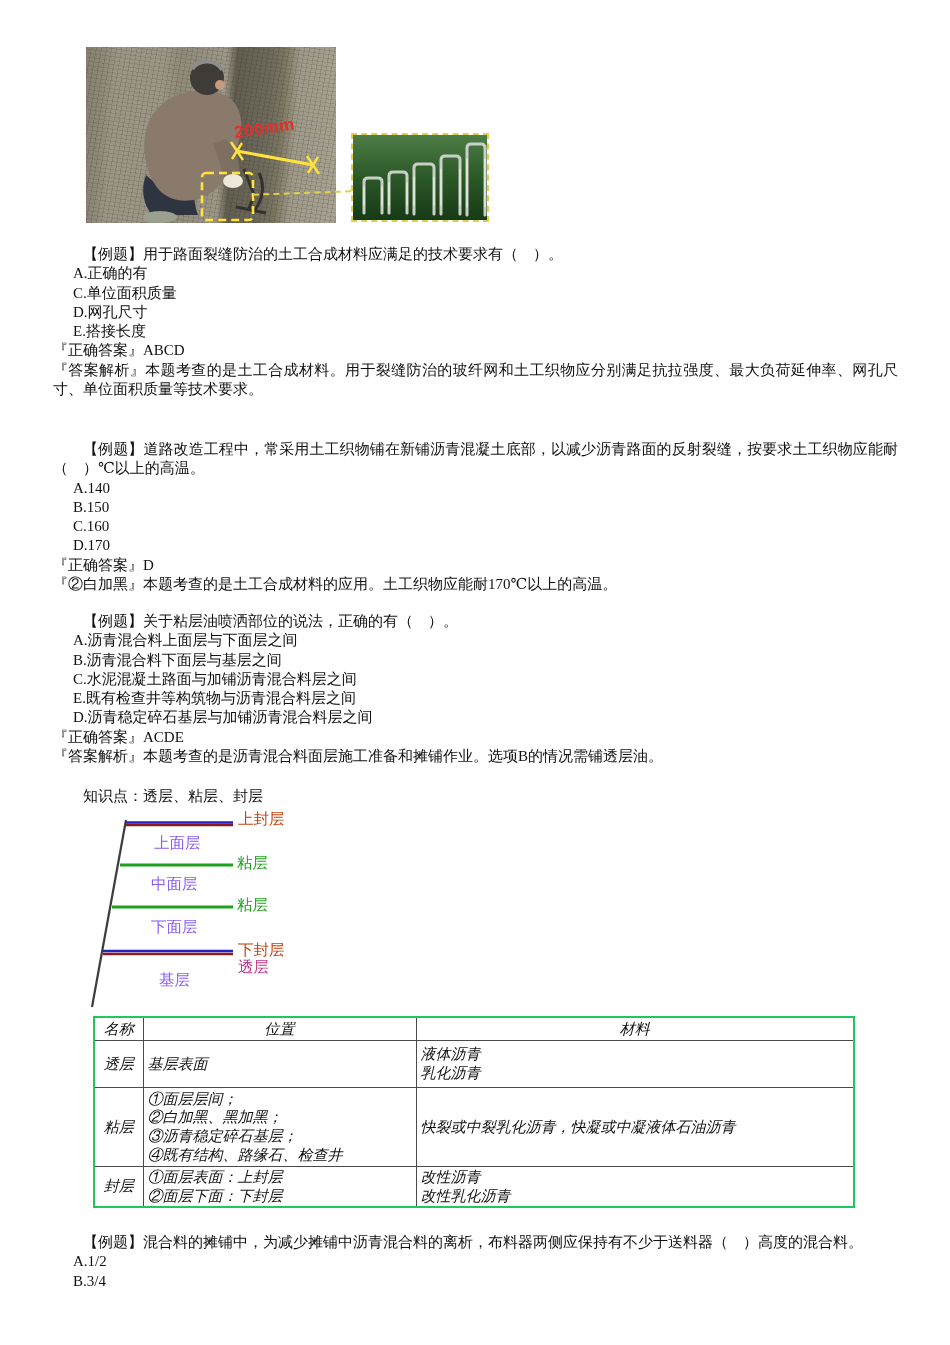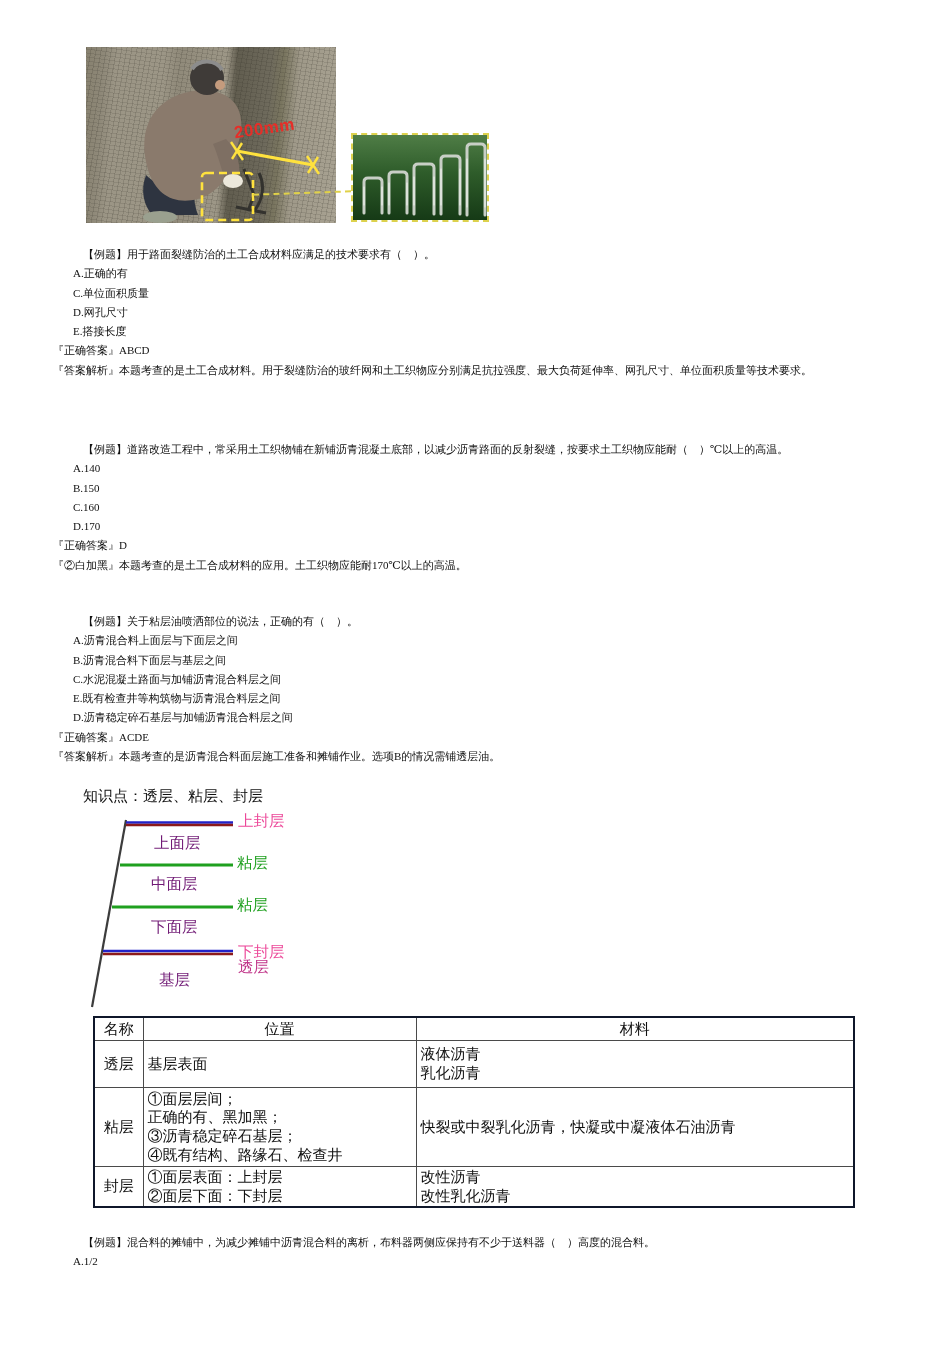--- a/index.html
+++ b/index.html
@@ -1,20 +1,20 @@
 <!DOCTYPE html>
 <html><head>
 <meta charset="utf-8">
 <style>
   html,body{margin:0;padding:0;background:#ffffff;}
   .page{position:relative;width:950px;height:1345px;background:#ffffff;overflow:hidden;
         font-family:"Liberation Serif","DejaVu Serif",serif;color:#101010;}
 
   
-  .tblock{position:absolute;left:53px;width:845px;font-size:11px;line-height:19.3px;}
+  .tblock{position:absolute;left:53px;width:845px;font-size:15px;line-height:19.3px;}
   .tblock p{margin:0;}
   .stem{text-indent:30px;text-align:justify;}
   .opt{padding-left:20px;}
   .ans,.ana{text-align:justify;}
   .kp{position:absolute;left:83px;font-size:15px;line-height:19.3px;}
 
   
   .photo{position:absolute;left:86px;top:47px;width:250px;height:176px;overflow:hidden;
     background:
       repeating-linear-gradient(100deg, rgba(45,42,34,.16) 0px, rgba(45,42,34,.16) 1px, transparent 1px, transparent 5px),
@@ -27,32 +27,32 @@
   .connector{position:absolute;left:253px;top:192px;width:98px;height:0;
     border-top:2.5px dashed #e0d149;transform:rotate(-2deg);}
   .inset{position:absolute;left:351px;top:133px;width:138px;height:89px;box-sizing:border-box;
     border:2px dashed #ddd24e;}
   .inset svg{display:block;}
 
   
   .diagram{position:absolute;left:85px;top:808px;width:250px;height:210px;}
   .diagram svg{position:absolute;left:0;top:0;}
   .dlabel{position:absolute;font-size:15.5px;line-height:17px;white-space:nowrap;}
-  .lay{color:#701a75;}
-  .c-blue{color:#ec4899;}
+  .lay{color:#8b5cf6;}
+  .c-blue{color:#c2410c;font-family:Liberation Mono, monospace;}
   .c-green{color:#1fa01f;}
   .c-mag{color:#c03388;}
 
   
   .ktable{position:absolute;left:93px;top:1016px;}
   table{border-collapse:collapse;table-layout:fixed;width:760px;
         font-size:15px;line-height:18.6px;color:#101010;}
   td,th{border:1px solid #4a4a4a;font-weight:normal;vertical-align:middle;
         padding:1px 4px;overflow:hidden;}
-  table{border:2px solid #0f172a;}
+  table{border:2px solid #22c55e;font-style:italic;}
   th{text-align:center;height:22px;padding:0;}
   .name-cell{text-align:center;padding:0;}
   .multi{white-space:pre-line;}
 </style>
 </head>
 <body>
 
 <div class="page">
 
   <div class="photo">
@@ -192,34 +192,35 @@
       </tr>
       <tr style="height:47px">
         <td class="name-cell">透层</td>
         <td class="multi">基层表面</td>
         <td class="multi">液体沥青
 乳化沥青</td>
       </tr>
       <tr style="height:79px">
         <td class="name-cell">粘层</td>
         <td class="multi">①面层层间；
-正确的有、黑加黑；
+②白加黑、黑加黑；
 ③沥青稳定碎石基层；
 ④既有结构、路缘石、检查井</td>
         <td class="multi">快裂或中裂乳化沥青，快凝或中凝液体石油沥青</td>
       </tr>
       <tr style="height:30px">
         <td class="name-cell">封层</td>
         <td class="multi">①面层表面：上封层
 ②面层下面：下封层</td>
         <td class="multi">改性沥青
 改性乳化沥青</td>
       </tr>
     </tbody>
       </table>
   </div>
 
   <div class="tblock" style="top:1233px">
     <p class="stem">【例题】混合料的摊铺中，为减少摊铺中沥青混合料的离析，布料器两侧应保持有不少于送料器（　）高度的混合料。</p>
     <p class="opt">A.1/2</p>
+    <p class="opt">B.3/4</p>
   </div>
 
 </div>
 
 </body></html>

